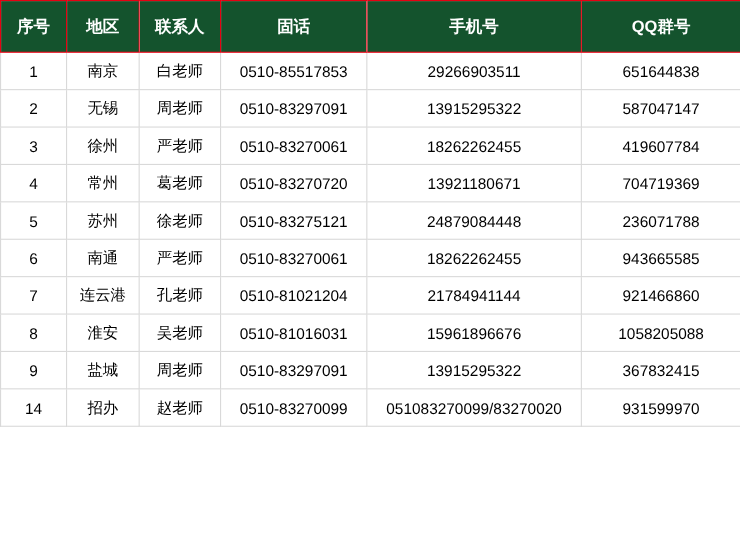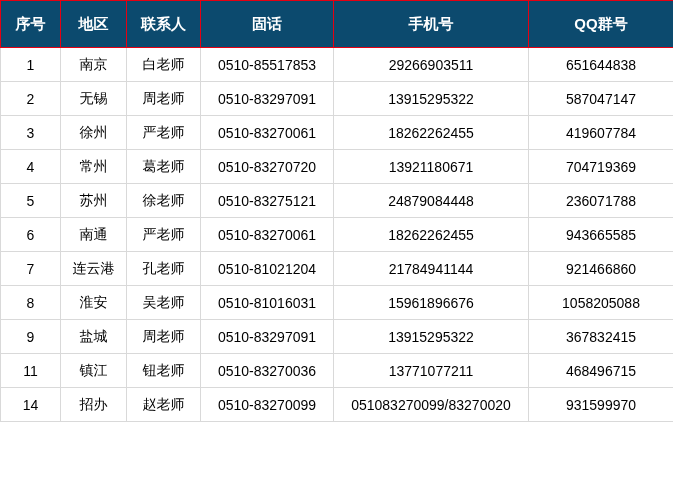--- a/index.html
+++ b/index.html
@@ -24,21 +24,21 @@
     border: 1px solid #d9d9d9;
     text-align: center;
     vertical-align: middle;
     font-size: 14px;
     height: 33px;
     padding: 0 2px;
     white-space: nowrap;
     overflow: hidden;
   }
   #contact-table thead th {
-    background: #0c4a6e;
+    background: #14532d;
     color: #ffffff;
     font-weight: bold;
     font-size: 15px;
     height: 46px;
     border: 1px solid #e60012;
   }
   #contact-table tbody td {
     background: #ffffff;
     color: #000000;
   }
@@ -139,28 +139,20 @@
       </tr>
       <tr>
         <td>9</td>
         <td>盐城</td>
         <td>周老师</td>
         <td>0510-83297091</td>
         <td>13915295322</td>
         <td>367832415</td>
       </tr>
       <tr>
-        <td>11</td>
-        <td>镇江</td>
-        <td>钮老师</td>
-        <td>0510-83270036</td>
-        <td>13771077211</td>
-        <td>468496715</td>
-      </tr>
-      <tr>
         <td>14</td>
         <td>招办</td>
         <td>赵老师</td>
         <td>0510-83270099</td>
         <td>051083270099/83270020</td>
         <td>931599970</td>
       </tr>
     </tbody>
 </table>
 

